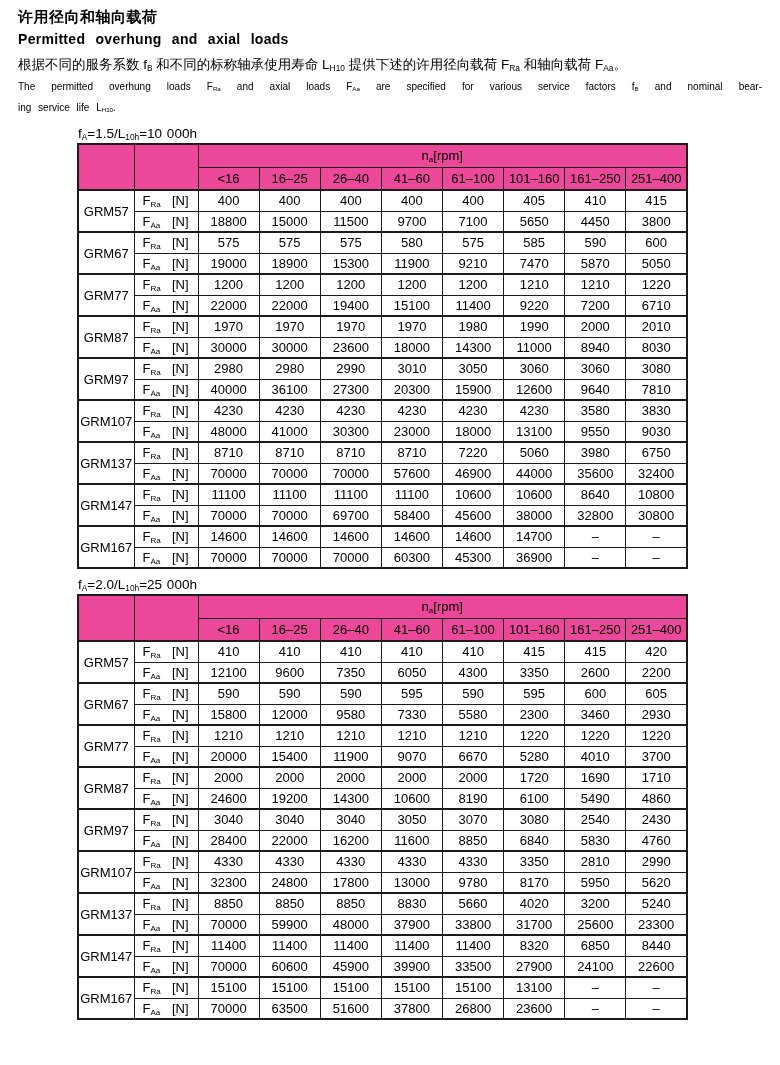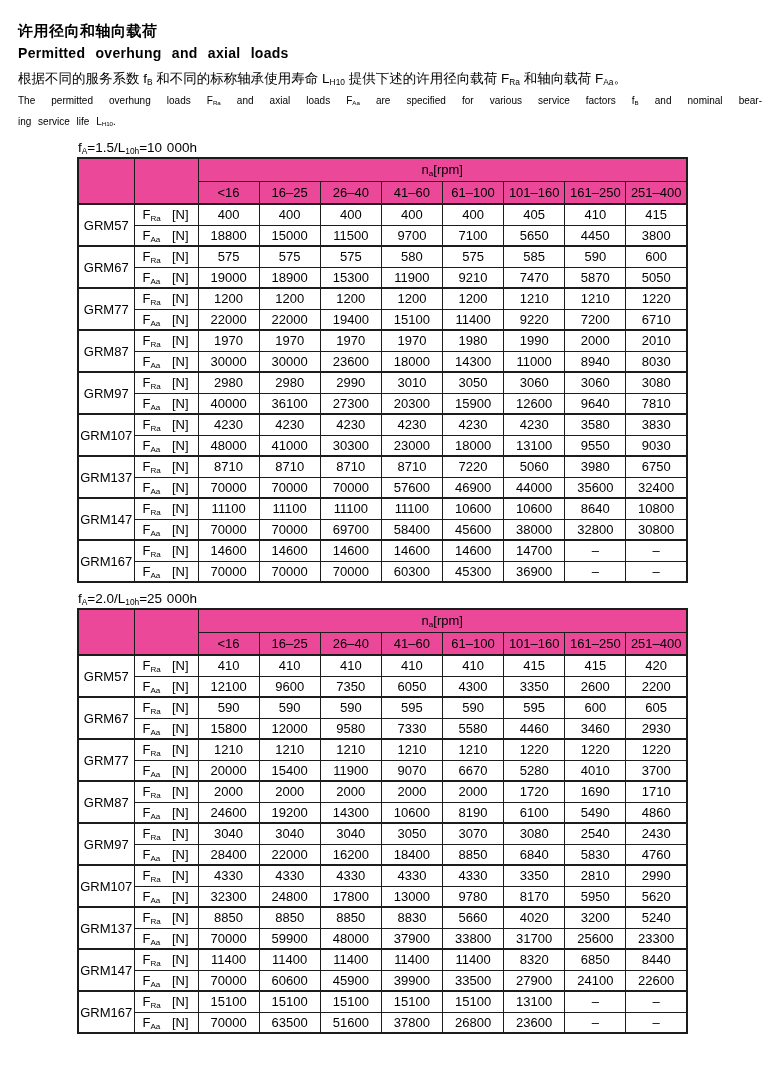--- a/index.html
+++ b/index.html
@@ -9,21 +9,21 @@
     height: 1065px;
     font-family: "Liberation Sans", sans-serif;
     color: #000;
     overflow: hidden;
   }
   .page { padding: 6px 18px 0 18px; }
 
   .h-zh {
     font-size: 15px;
     font-weight: bold;
-    margin: 16px 0 4px 0;
+    margin: 2px 0 4px 0;
     letter-spacing: 0.5px;
   }
   .h-en {
     font-size: 14px;
     font-weight: bold;
     word-spacing: 6px;
     letter-spacing: 0.3px;
     margin: 0 0 7px 0;
   }
   .p-zh {
@@ -502,21 +502,21 @@
               <div class="lblwrap">
                 <span><span>F</span><sub>Aa</sub></span>
                 <span>[N]</span>
               </div>
             </td>
             <td class="val">15800</td>
             <td class="val">12000</td>
             <td class="val">9580</td>
             <td class="val">7330</td>
             <td class="val">5580</td>
-            <td class="val">4460</td>
+            <td class="val">2300</td>
             <td class="val">3460</td>
             <td class="val">2930</td>
           </tr>
           <tr class="grp-start">
             <td class="model" rowspan="2">GRM77</td>
             <td class="lbl">
               <div class="lblwrap">
                 <span><span>F</span><sub>Ra</sub></span>
                 <span>[N]</span>
               </div>
@@ -599,21 +599,21 @@
           <tr>
             <td class="lbl">
               <div class="lblwrap">
                 <span><span>F</span><sub>Aa</sub></span>
                 <span>[N]</span>
               </div>
             </td>
             <td class="val">28400</td>
             <td class="val">22000</td>
             <td class="val">16200</td>
-            <td class="val">18400</td>
+            <td class="val">11600</td>
             <td class="val">8850</td>
             <td class="val">6840</td>
             <td class="val">5830</td>
             <td class="val">4760</td>
           </tr>
           <tr class="grp-start">
             <td class="model" rowspan="2">GRM107</td>
             <td class="lbl">
               <div class="lblwrap">
                 <span><span>F</span><sub>Ra</sub></span>

